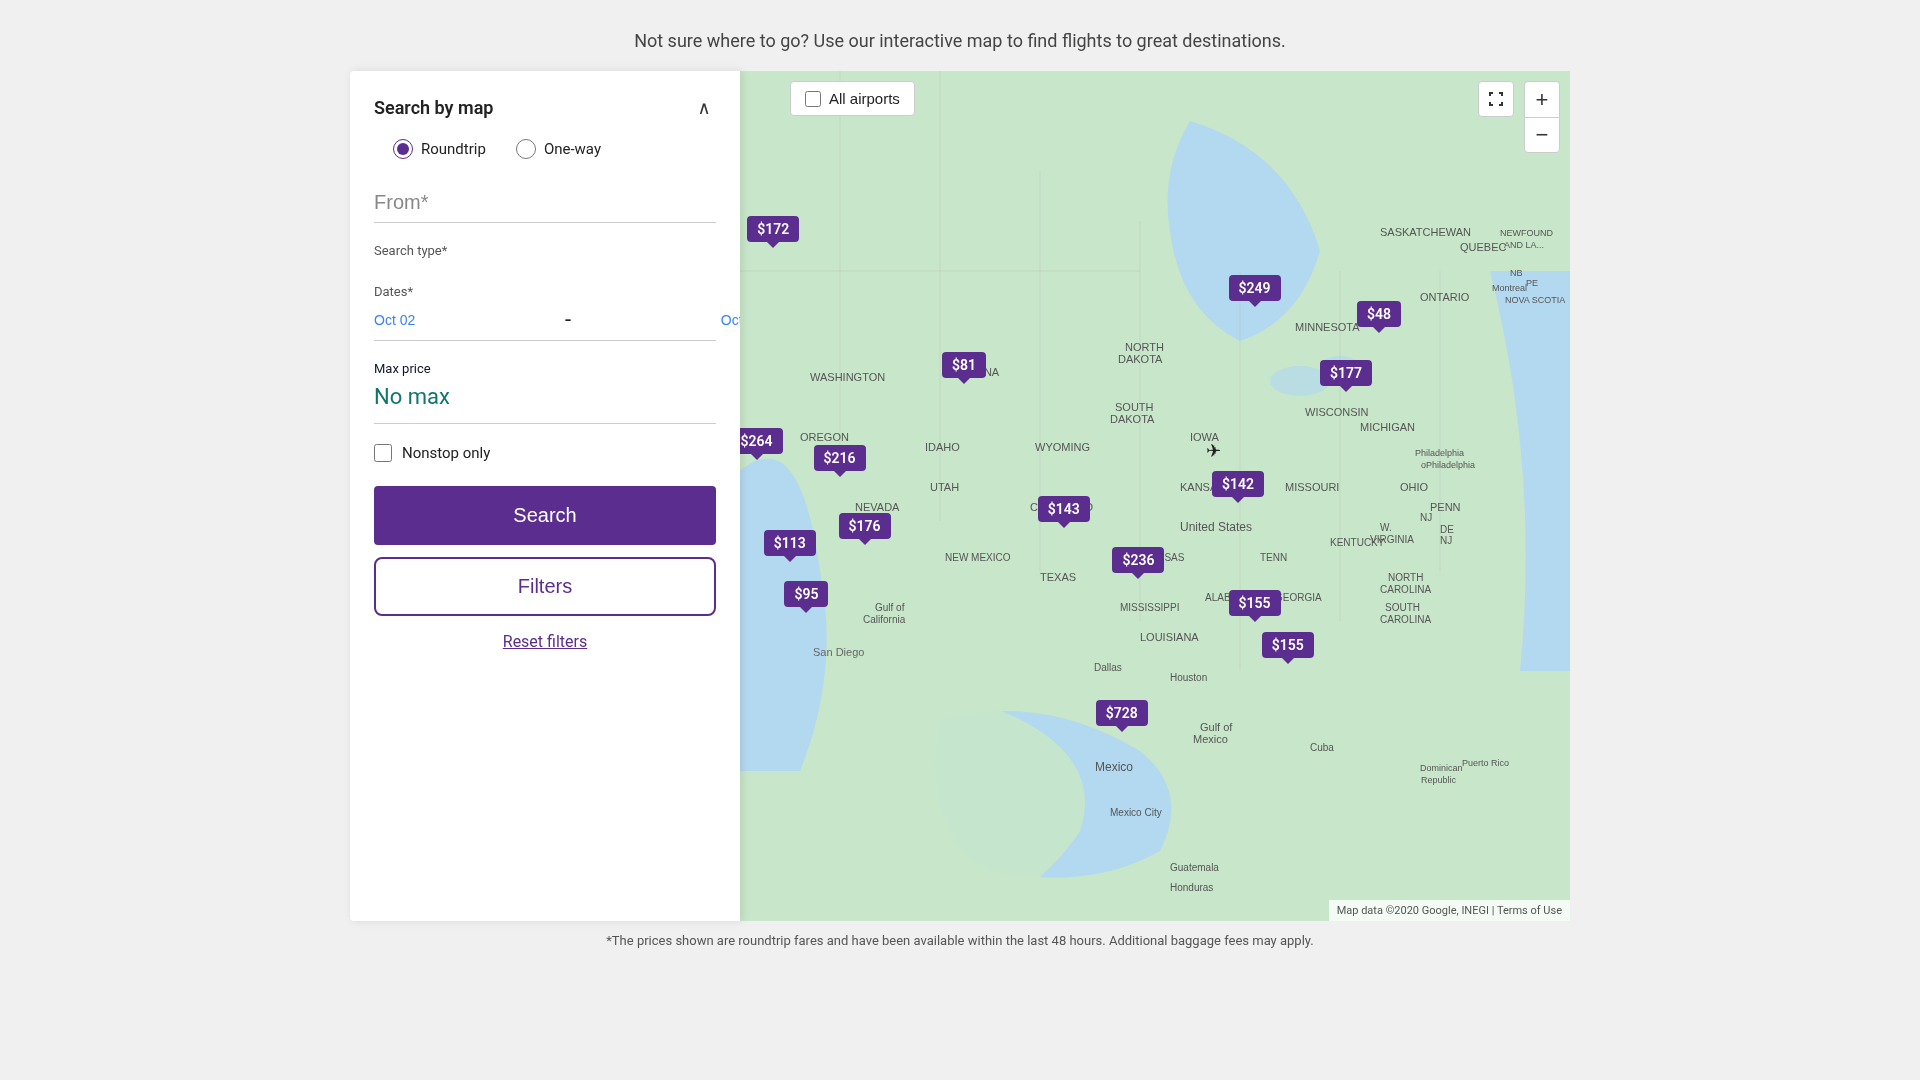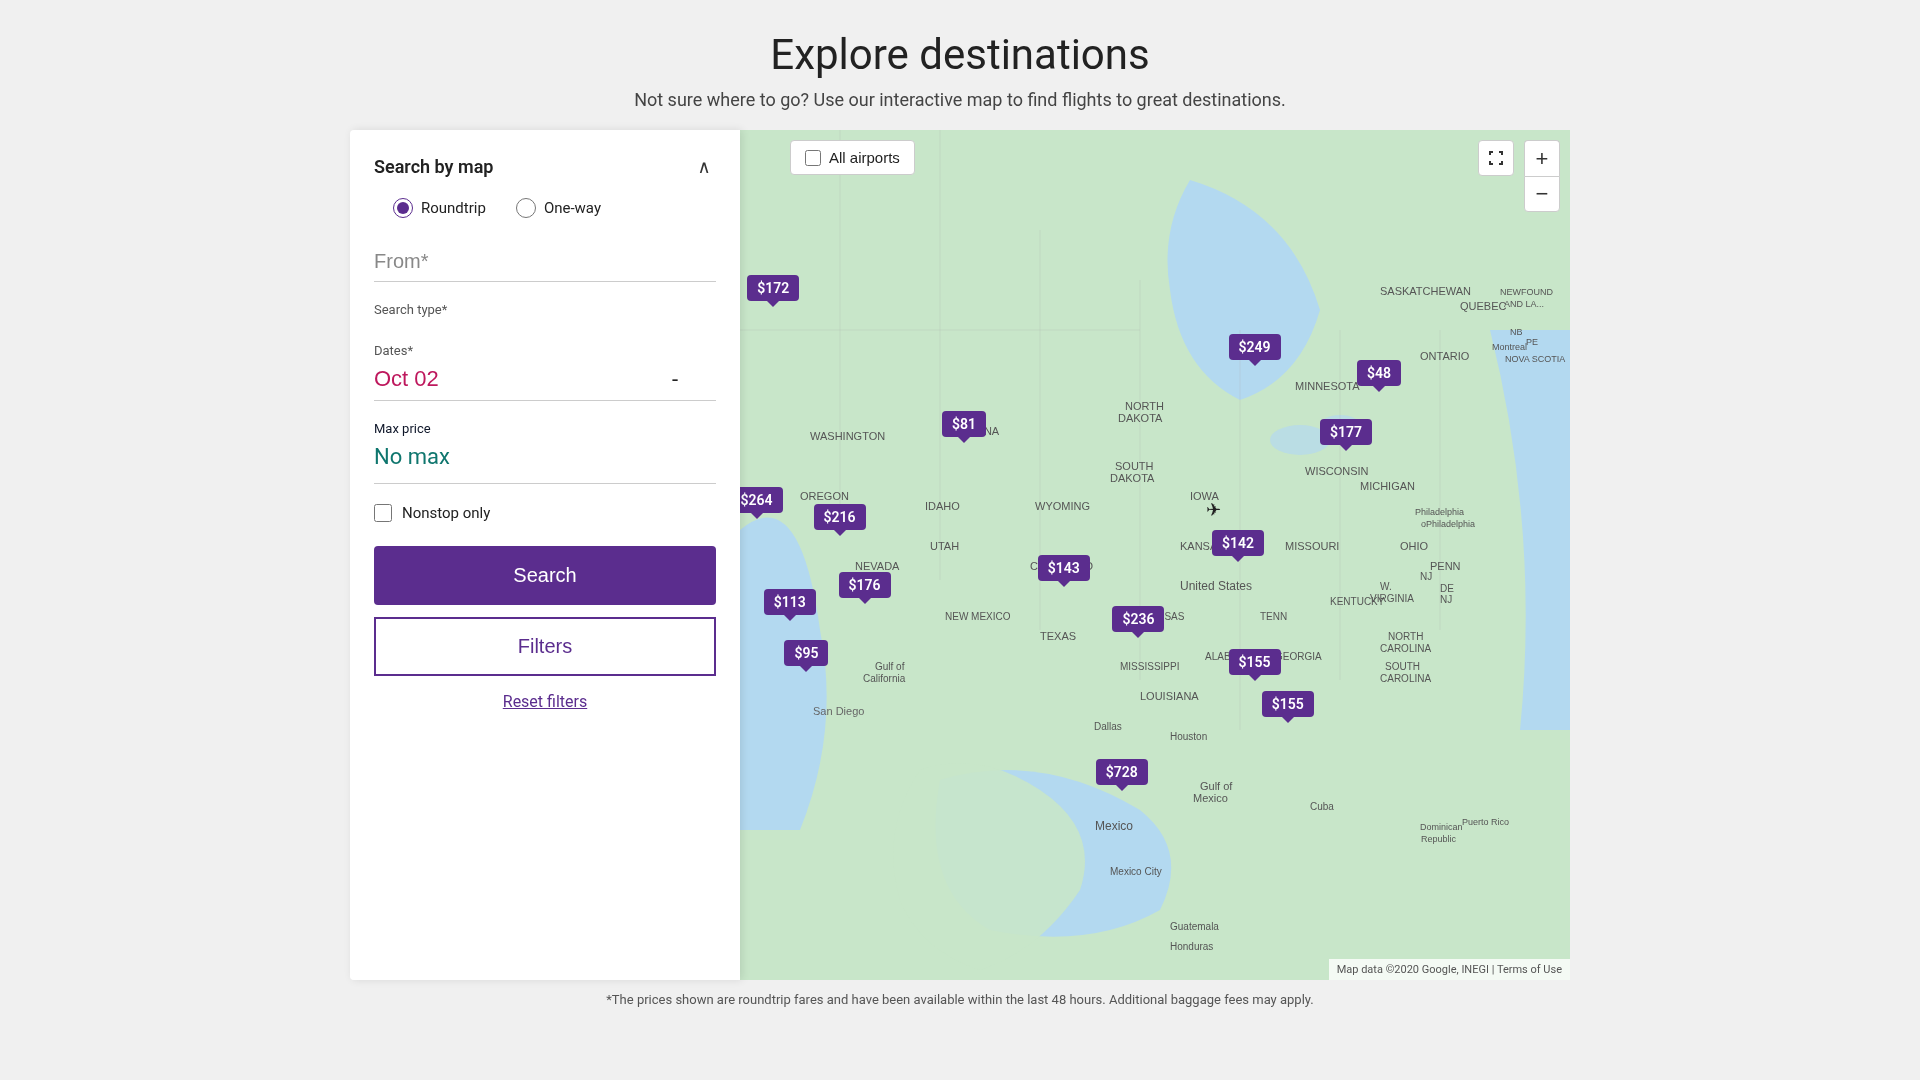--- a/index.html
+++ b/index.html
@@ -174,22 +174,22 @@
     }
 
     .dates-row {
       display: flex;
       align-items: center;
       border-bottom: 1px solid #ccc;
       padding-bottom: 8px;
     }
 
     .date-input {
-      font-size: 22px;
-      color: #be185d;
+      font-size: 14px;
+      color: #3b82f6;
       border: none;
       outline: none;
       background: transparent;
       cursor: pointer;
       flex: 1;
     }
 
     .date-separator {
       font-size: 22px;
       color: #222;
@@ -247,21 +247,21 @@
       font-weight: 500;
       cursor: pointer;
       margin-bottom: 12px;
     }
 
     .filters-button {
       width: 100%;
       background: white;
       color: #5b2d8e;
       border: 2px solid #5b2d8e;
-      border-radius: 0;
+      border-radius: 8px;
       padding: 16px;
       font-size: 20px;
       font-weight: 500;
       cursor: pointer;
       margin-bottom: 16px;
     }
 
     .reset-link {
       text-align: center;
       color: #5b2d8e;
@@ -396,21 +396,20 @@
       font-size: 13px;
       color: #555;
       text-align: center;
       padding: 12px 0;
     }
   </style>
 </head>
 <body>
 
 <div class="page-header">
-  <h1 class="page-title">Explore destinations</h1>
   <p class="page-subtitle">Not sure where to go? Use our interactive map to find flights to great destinations.</p>
 </div>
 
 <div class="main-content">
 
   <div class="search-panel">
     <div class="search-panel-header">
       <span class="search-panel-title">Search by map</span>
       <div class="collapse-icon">∧</div>
     </div>

